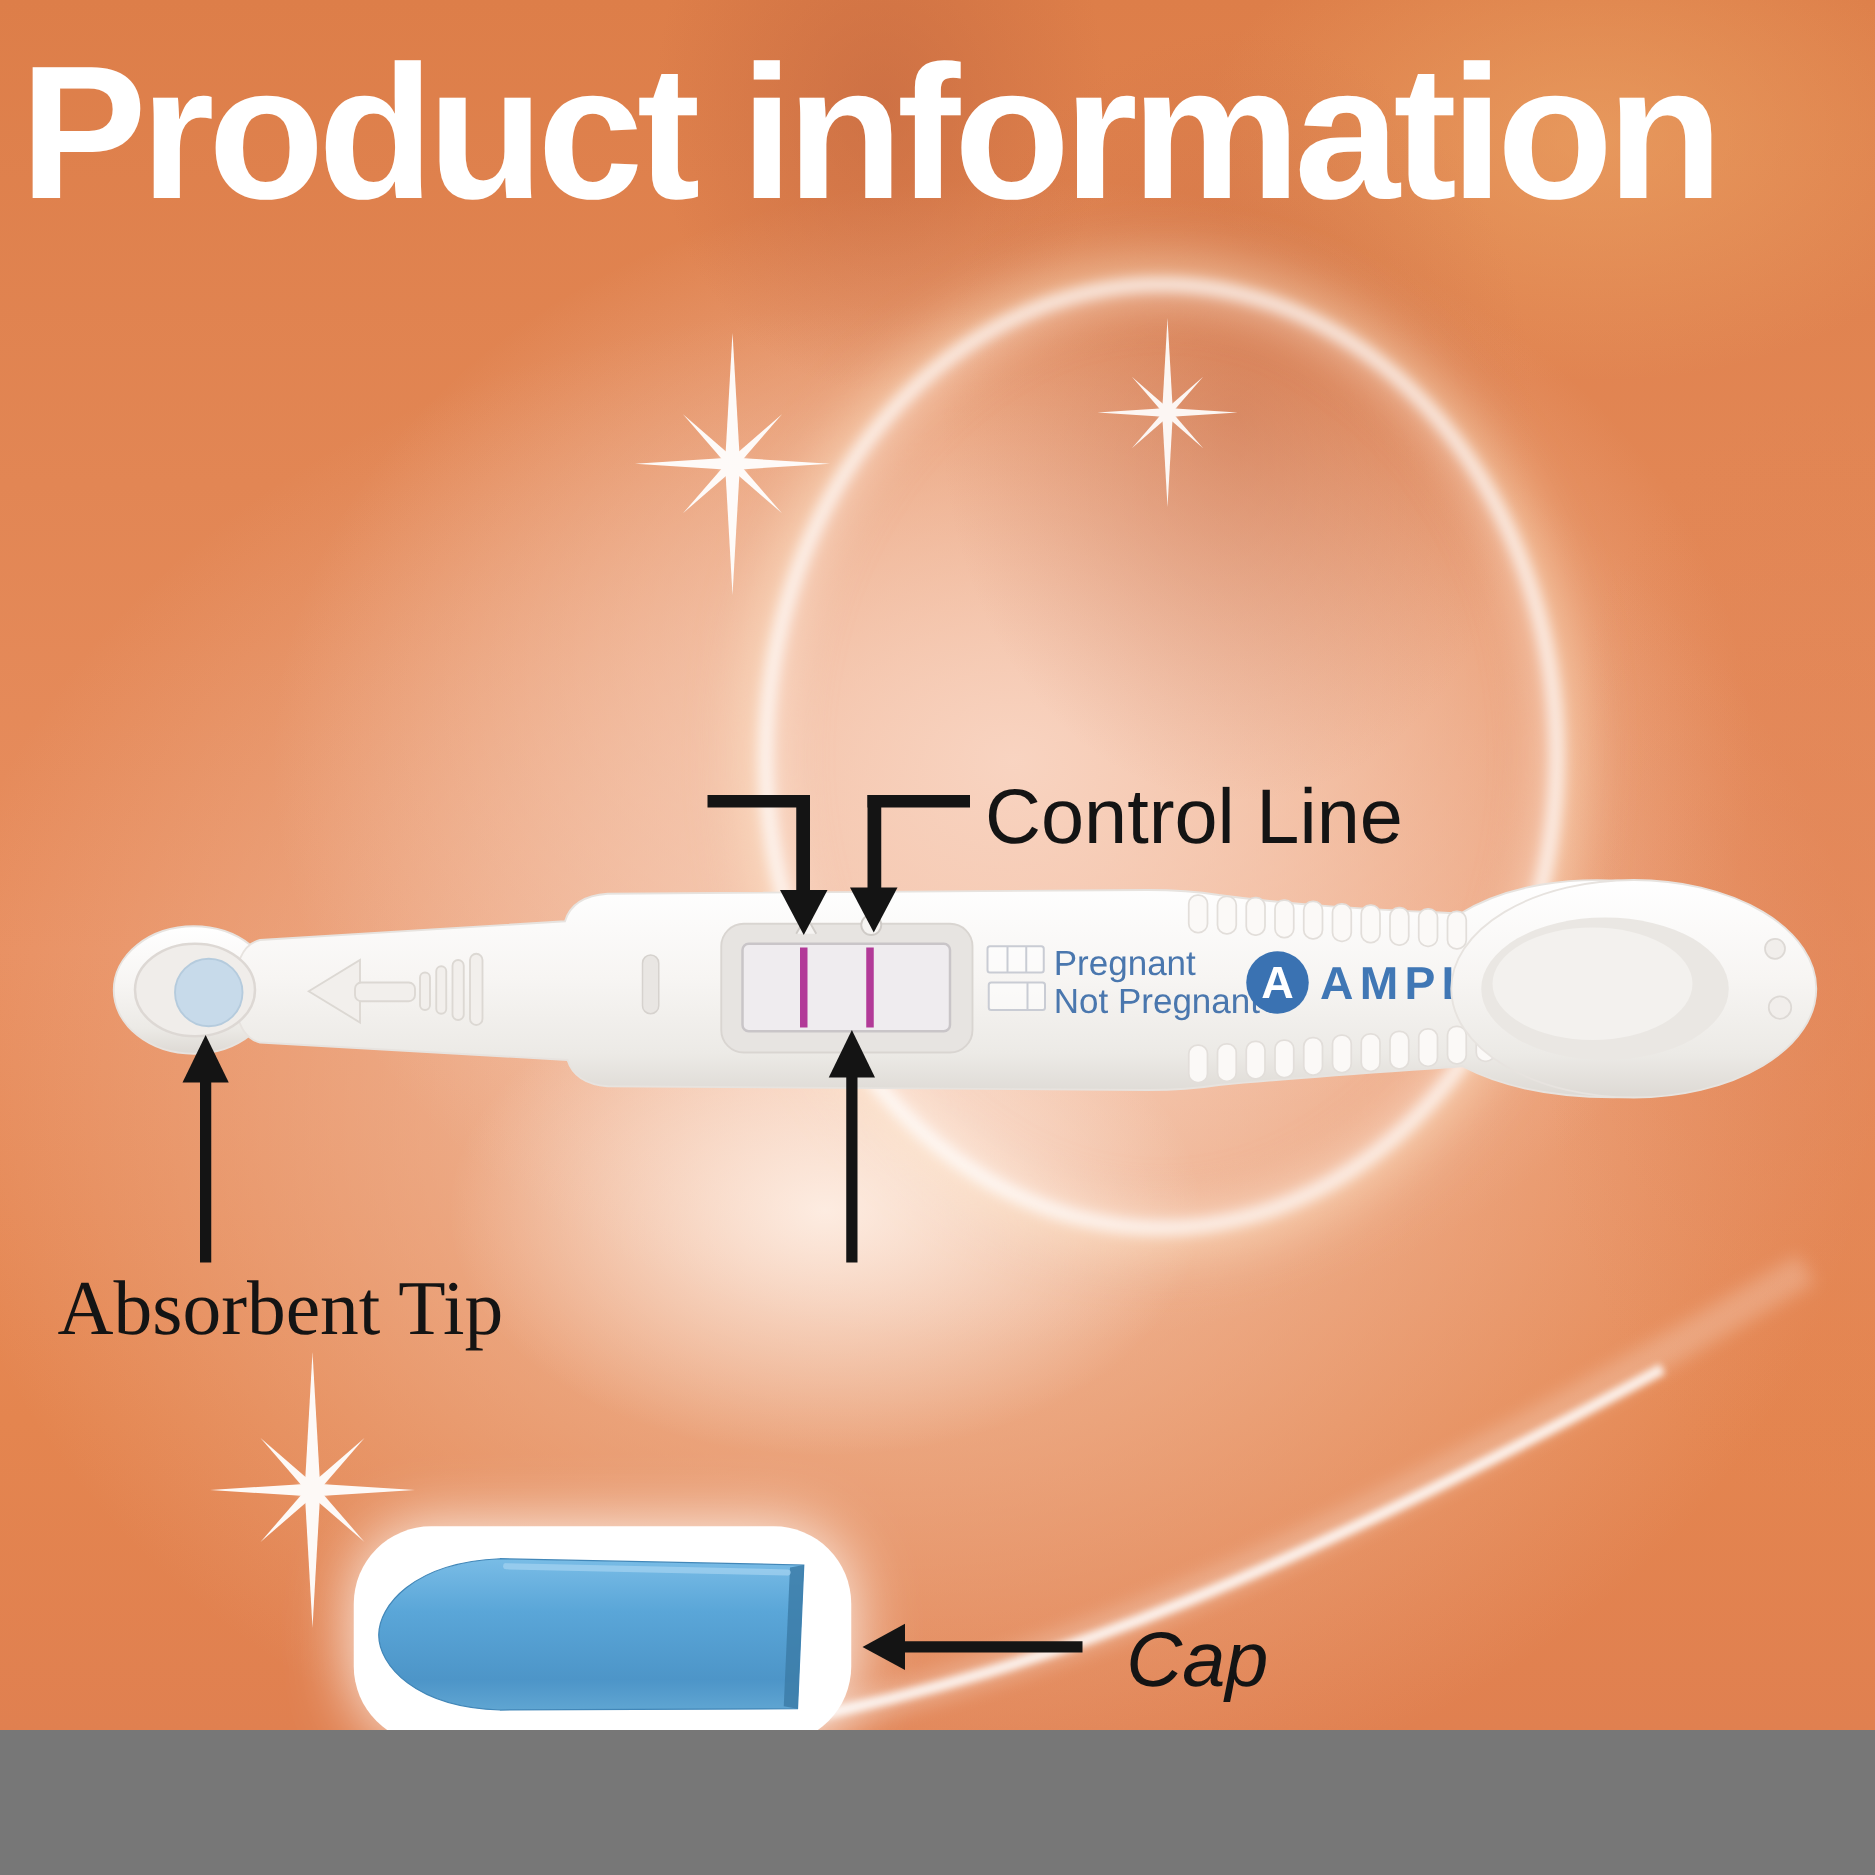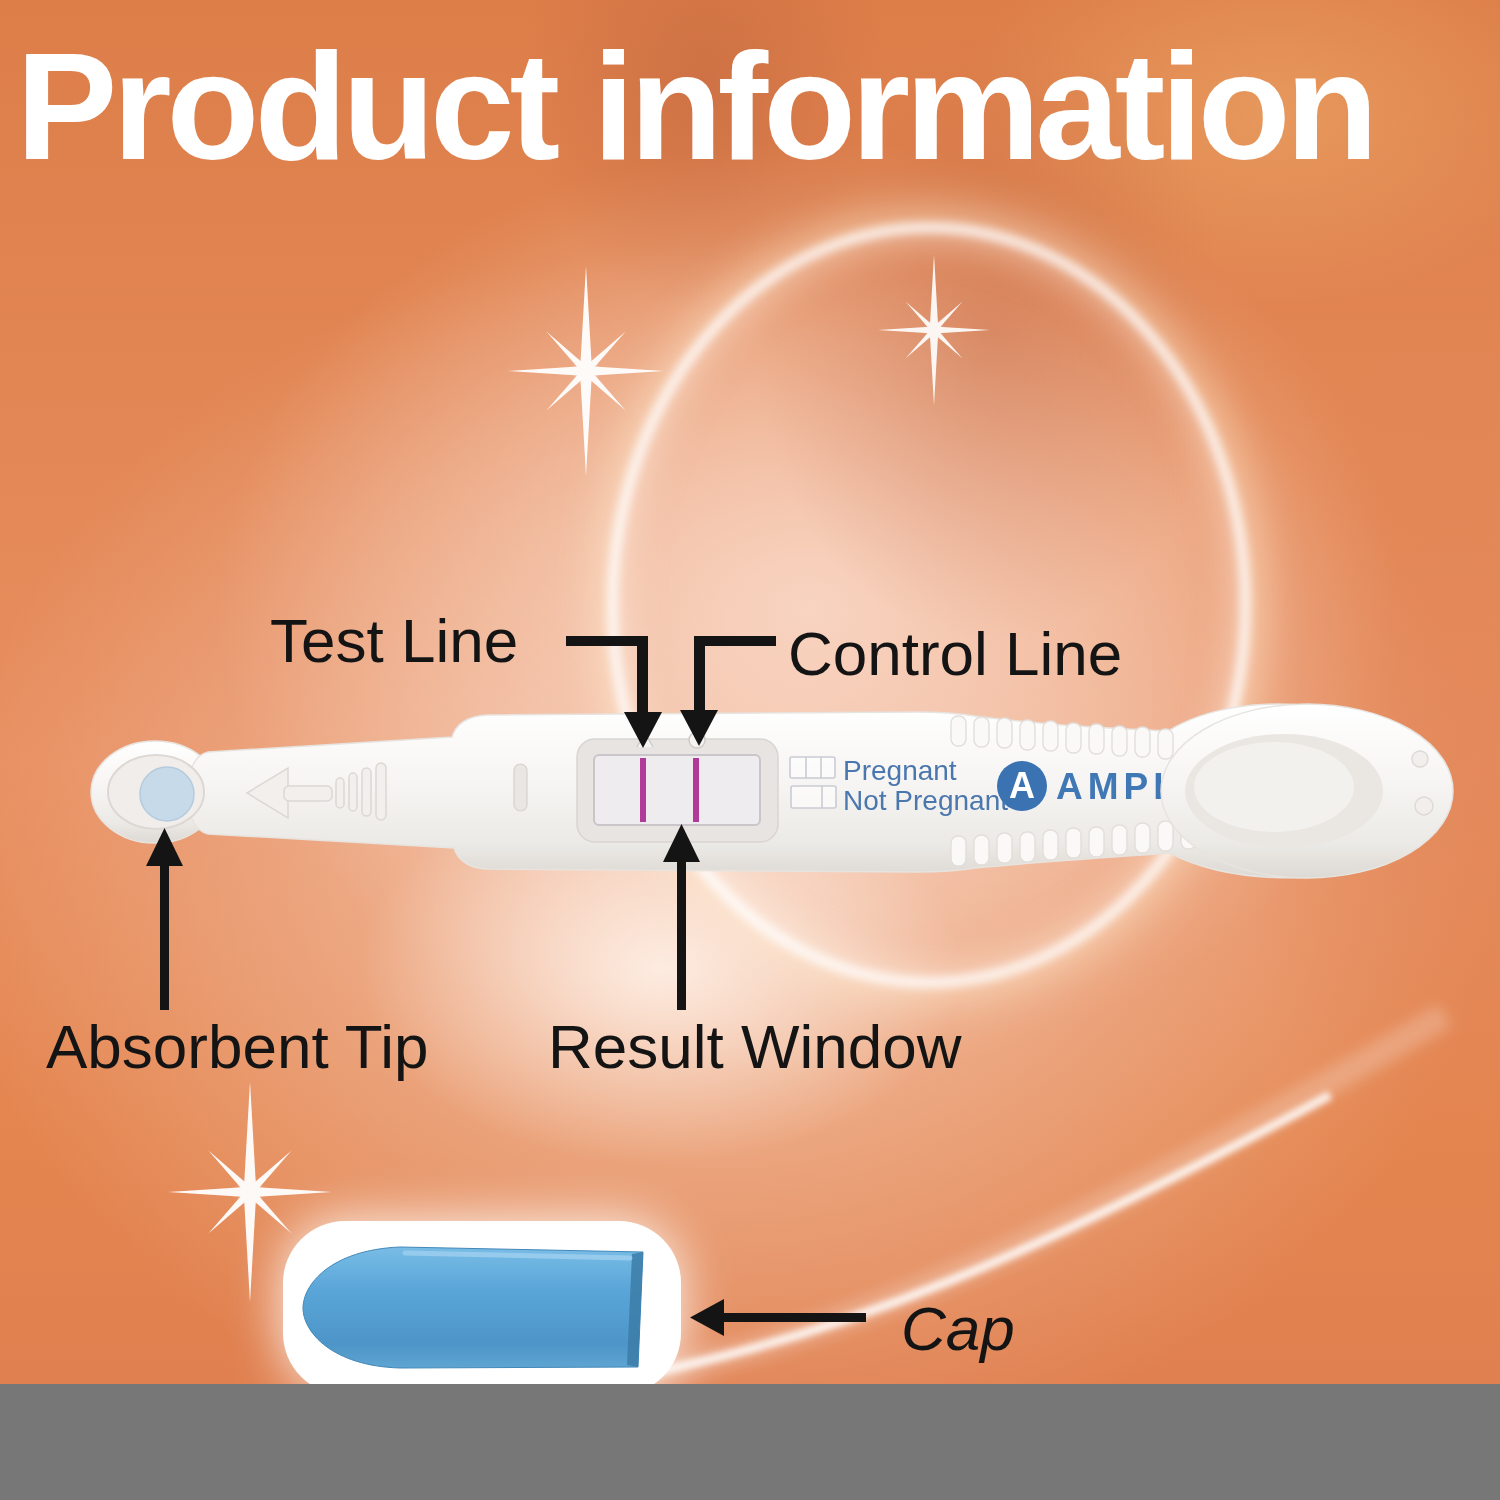--- a/index.html
+++ b/index.html
@@ -25,21 +25,21 @@
   .page-title{
     position:absolute;left:16px;top:30px;width:1470px;
     font-size:152px;font-weight:bold;letter-spacing:-5px;line-height:1.0;
     color:#ffffff;white-space:nowrap;
   }
   .callout{
     position:absolute;color:#141414;font-size:62px;line-height:1;white-space:nowrap;
   }
   .lbl-test-line{left:270px;top:610px;}
   .lbl-control-line{left:788px;top:610px;margin-top:13px;}
-  .lbl-absorbent-tip{left:46px;top:1016px;}
+  .lbl-absorbent-tip{left:46px;top:1016px;font-family:Liberation Serif, serif;}
   .lbl-result-window{left:548px;top:1016px;}
   .lbl-cap{left:901px;top:1298px;font-style:italic;}
   svg{position:absolute;left:0;top:0;}
   .svg-label{font-family:"Liberation Sans",sans-serif;}
 </style>
 </head>
 <body>
 
 <div id="canvas">
 
@@ -237,19 +237,17 @@
             <polygon points="0,-56 4,0 0,56 -4,0"></polygon>
           </g>
         <g transform="rotate(-45)">
             <polygon points="0,-56 4,0 0,56 -4,0"></polygon>
           </g>
         <circle r="9" filter="url(#soft)"></circle>
       </g>
     </g>
   </svg>
 
-  <div class="callout lbl-test-line">Test Line</div>
   <div class="callout lbl-control-line">Control Line</div>
   <div class="callout lbl-absorbent-tip">Absorbent Tip</div>
-  <div class="callout lbl-result-window">Result Window</div>
   <div class="callout lbl-cap">Cap</div>
 
 </div>
 
 </body></html>

